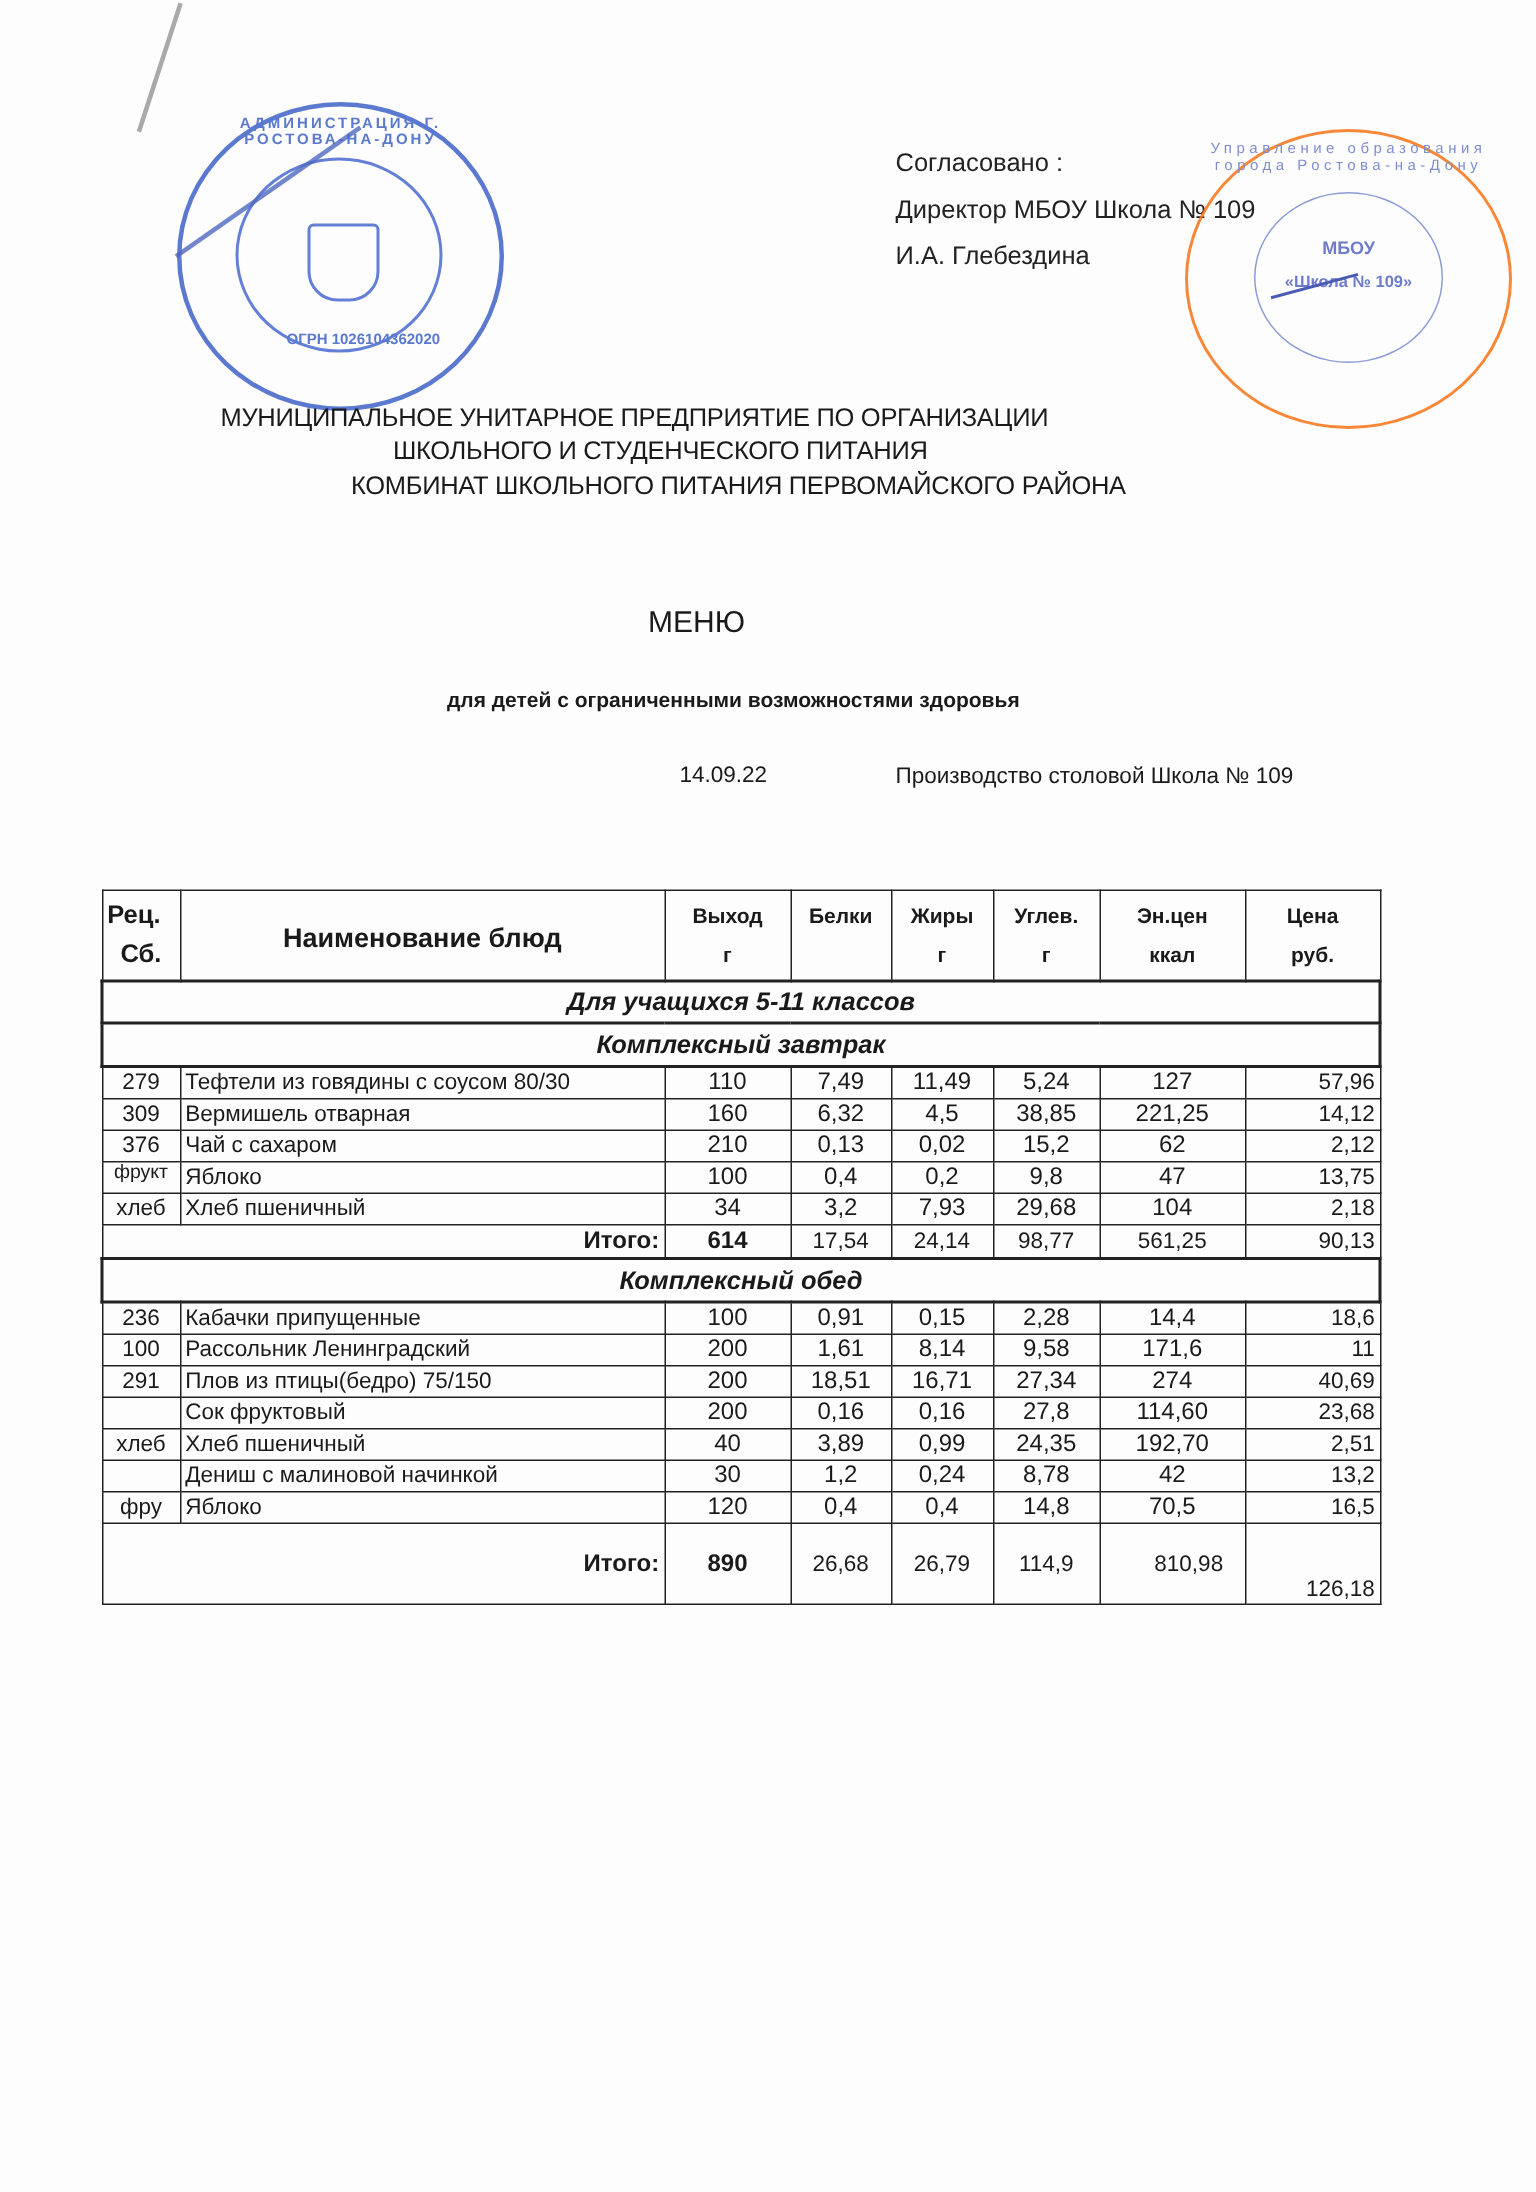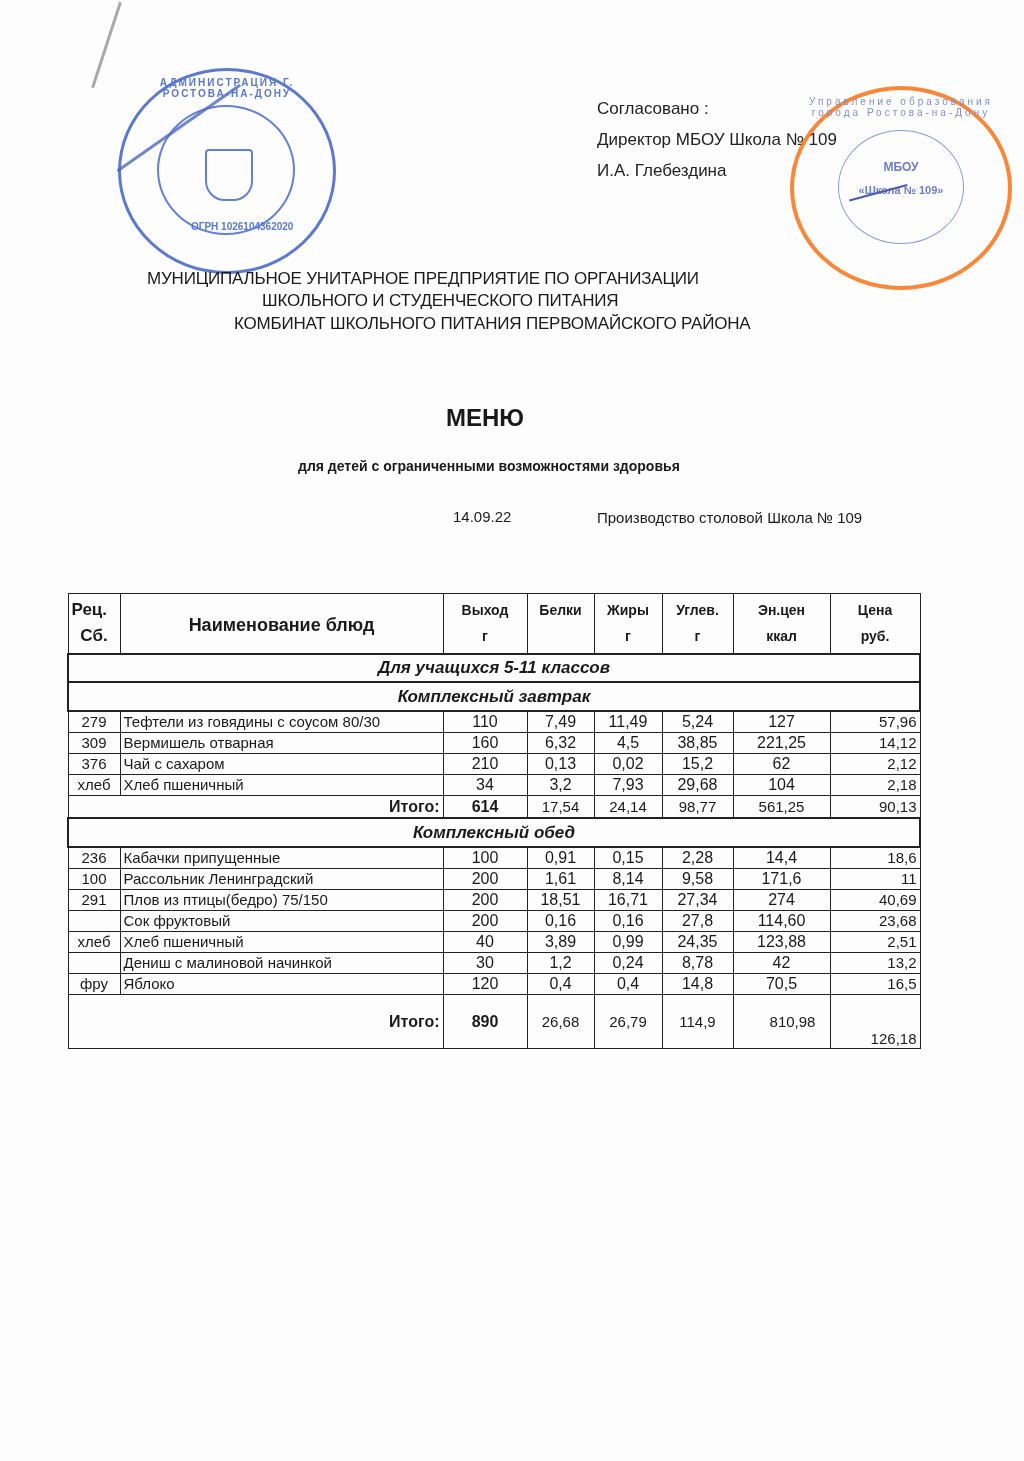--- a/index.html
+++ b/index.html
@@ -10,28 +10,28 @@
   .abs { position: absolute; }
   .approval { left: 597px; top: 72px; font-size: 17px; line-height: 31px; color: #222; margin-top: 21px; }
   .approval div { white-space: nowrap; }
   .stamp { position: absolute; border-radius: 50%; }
   .stamp-left { left: 118px; top: 68px; width: 212px; height: 200px; border: 3px solid #3f63c8; opacity: 0.85; }
   .stamp-left .inner { position: absolute; left: 36px; top: 34px; width: 134px; height: 126px; border: 2px solid #4a6bd0; border-radius: 50%; }
   .stamp-left .ring-text { position: absolute; left: 20px; top: 6px; width: 172px; text-align: center; font-size: 10px; font-weight: bold; color: #3e62c6; letter-spacing: 2px; }
   .stamp-left .crest { position: absolute; left: 84px; top: 78px; width: 44px; height: 48px; border: 2px solid #4a6bd0; border-radius: 4px 4px 20px 20px; }
   .stamp-left .sig { position: absolute; left: 0px; top: 50px; width: 150px; height: 60px; border-top: 3px solid #2f4fb5; transform: rotate(-35deg); opacity: 0.8; }
   .stamp-left .ogrn { position: absolute; left: 70px; top: 150px; font-size: 10px; color: #3e62c6; font-weight: bold; }
-  .stamp-right { left: 790px; top: 86px; width: 214px; height: 196px; border: 4px solid #f97316; opacity: 0.85; }
+  .stamp-right { left: 790px; top: 86px; width: 214px; height: 196px; border: 2px solid #f97316; opacity: 0.85; }
   .stamp-right .inner { position: absolute; left: 44px; top: 40px; width: 124px; height: 112px; border: 1.5px solid #7a8ad0; border-radius: 50%; }
   .stamp-right .mboy { position: absolute; left: 0; width: 100%; top: 70px; text-align: center; font-size: 12px; font-weight: bold; color: #5566c0; }
   .stamp-right .school { position: absolute; left: 0; width: 100%; top: 94px; text-align: center; font-size: 11px; font-weight: bold; color: #5566c0; }
   .stamp-right .ring-text { position: absolute; left: 10px; top: 6px; width: 194px; text-align: center; font-size: 10px; color: #6a7ac8; letter-spacing: 3px; }
   .stamp-right .sig { position: absolute; left: 52px; top: 84px; width: 60px; height: 18px; border-bottom: 2.5px solid #2a3fa8; transform: rotate(-15deg); }
   .org-title { position: absolute; top: 268px; font-size: 17px; line-height: 22px; white-space: nowrap; letter-spacing: -0.2px; }
-  .menu-title { position: absolute; left: 446px; top: 404px; font-size: 24px; font-weight: bold; }
+  .menu-title { position: absolute; left: 432px; top: 404px; font-size: 20px; font-weight: normal; }
   .subtitle { position: absolute; left: 298px; top: 458px; font-size: 14px; font-weight: bold; }
   .date { position: absolute; left: 453px; top: 508px; font-size: 15px; font-weight: normal; }
   .production { position: absolute; left: 597px; top: 509px; font-size: 15px; }
   .pen-line { position: absolute; left: 105px; top: 0; width: 3px; height: 90px; background: #555; transform: rotate(18deg); opacity: 0.5; }
   table.menu {
     position: absolute; left: 67px; top: 593px; width: 852px; border-collapse: collapse;
     table-layout: fixed; font-size: 15px;
   }
   table.menu td, table.menu th { border: 1.5px solid #222; padding: 0 3px; white-space: nowrap; overflow: hidden; }
   table.menu th { font-weight: normal; height: 56px; vertical-align: top; line-height: 26px; padding-top: 3px; }
@@ -163,20 +163,30 @@
         <td class="code">376</td>
         <td class="name">Чай с сахаром</td>
         <td class="num">210</td>
         <td class="num">0,13</td>
         <td class="num">0,02</td>
         <td class="num">15,2</td>
         <td class="num">62</td>
         <td class="price">2,12</td>
       </tr>
       <tr class="row">
+        <td class="code small">фрукт</td>
+        <td class="name">Яблоко</td>
+        <td class="num">100</td>
+        <td class="num">0,4</td>
+        <td class="num">0,2</td>
+        <td class="num">9,8</td>
+        <td class="num">47</td>
+        <td class="price">13,75</td>
+      </tr>
+      <tr class="row">
         <td class="code">хлеб</td>
         <td class="name">Хлеб пшеничный</td>
         <td class="num">34</td>
         <td class="num">3,2</td>
         <td class="num">7,93</td>
         <td class="num">29,68</td>
         <td class="num">104</td>
         <td class="price">2,18</td>
       </tr>
       <tr class="total">
@@ -231,21 +241,21 @@
         <td class="num">114,60</td>
         <td class="price">23,68</td>
       </tr>
       <tr class="row">
         <td class="code">хлеб</td>
         <td class="name">Хлеб пшеничный</td>
         <td class="num">40</td>
         <td class="num">3,89</td>
         <td class="num">0,99</td>
         <td class="num">24,35</td>
-        <td class="num">123,88</td>
+        <td class="num">192,70</td>
         <td class="price">2,51</td>
       </tr>
       <tr class="row">
         <td class="code"></td>
         <td class="name">Дениш с малиновой  начинкой</td>
         <td class="num">30</td>
         <td class="num">1,2</td>
         <td class="num">0,24</td>
         <td class="num">8,78</td>
         <td class="num">42</td>

